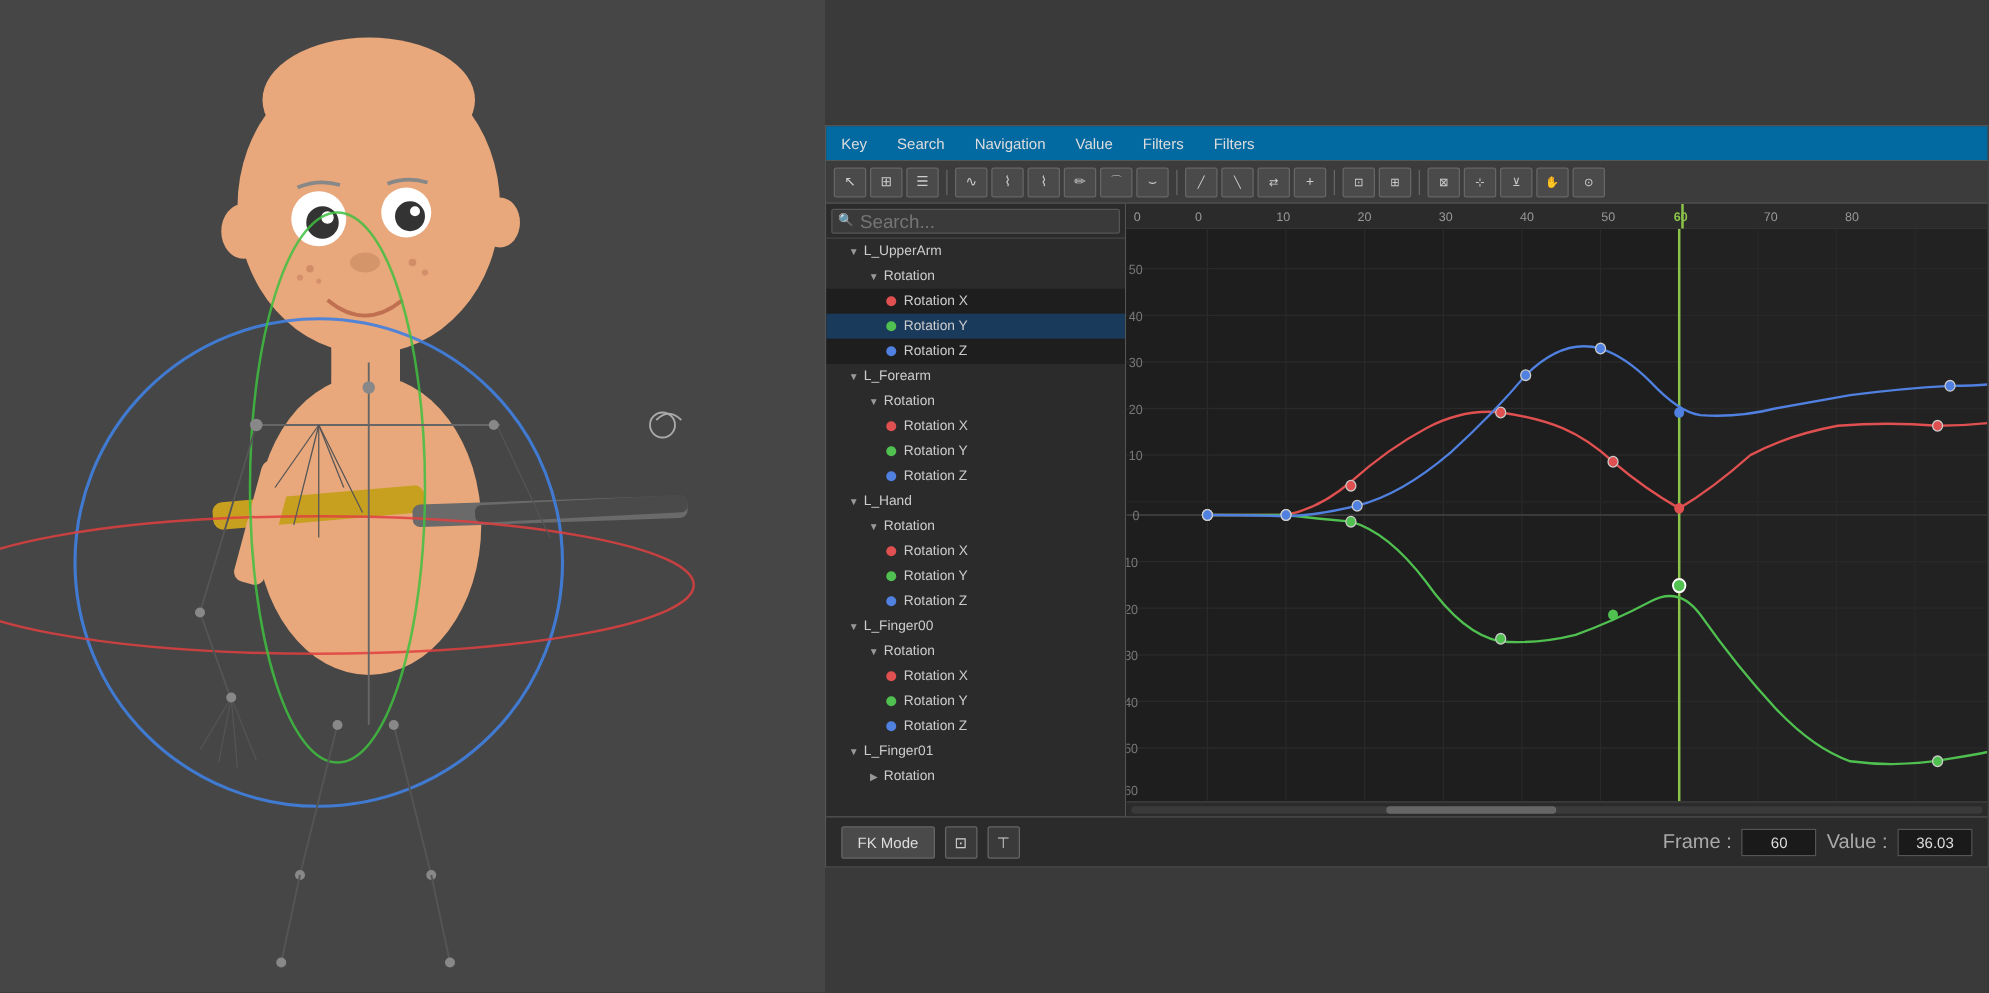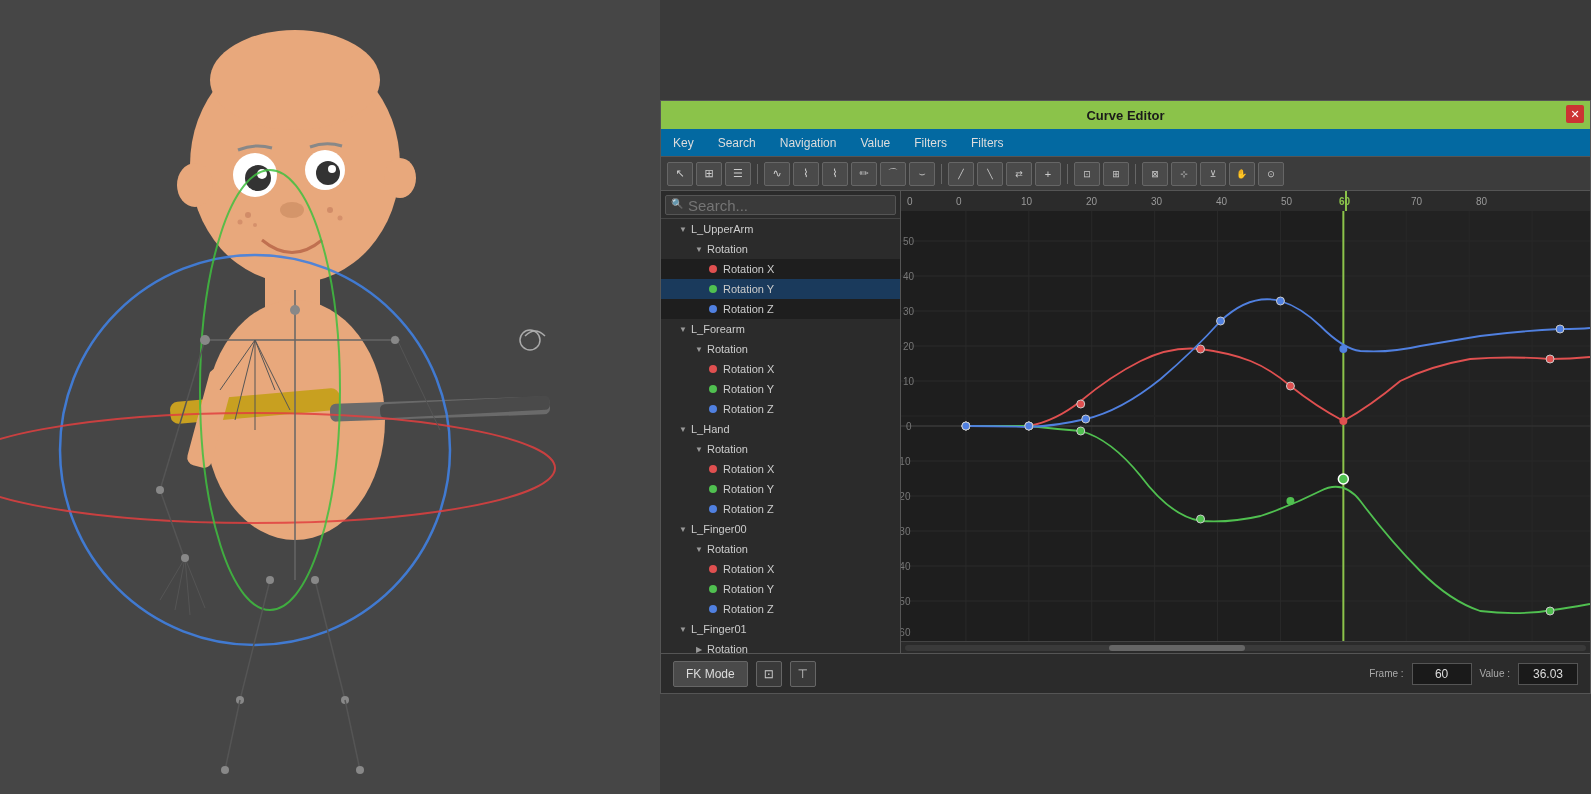--- a/index.html
+++ b/index.html
@@ -267,21 +267,21 @@
       display: flex;
       align-items: center;
       justify-content: center;
       color: #ccc;
       font-size: 12px;
       cursor: pointer;
       border-radius: 2px;
     }
     .ce-status-label {
       color: #aaa;
-      font-size: 10px;
+      font-size: 16px;
     }
     .ce-status-value {
       height: 22px;
       padding: 0 6px;
       background: #1a1a1a;
       border: 1px solid #555;
       color: #ddd;
       font-size: 12px;
       min-width: 60px;
       text-align: center;
@@ -433,24 +433,20 @@
 
     <line x1="240" y1="700" x2="225" y2="770" stroke="#555" stroke-width="1.5"></line>
     <line x1="345" y1="700" x2="360" y2="770" stroke="#555" stroke-width="1.5"></line>
     <circle cx="225" cy="770" r="4" fill="#888"></circle>
     <circle cx="360" cy="770" r="4" fill="#888"></circle>
   </svg>
 </div>
 
 <div id="curve-editor">
 
-  <div class="ce-titlebar">
-    <span class="ce-titlebar-title">Curve Editor</span>
-    <button class="ce-close-btn">✕</button>
-  </div>
 
   <div class="ce-menubar">
     <span class="ce-menu-item">Key</span>
     <span class="ce-menu-item">Search</span>
     <span class="ce-menu-item">Navigation</span>
     <span class="ce-menu-item">Value</span>
     <span class="ce-menu-item">Filters</span>
     <span class="ce-menu-item">Filters</span>
   </div>
 

